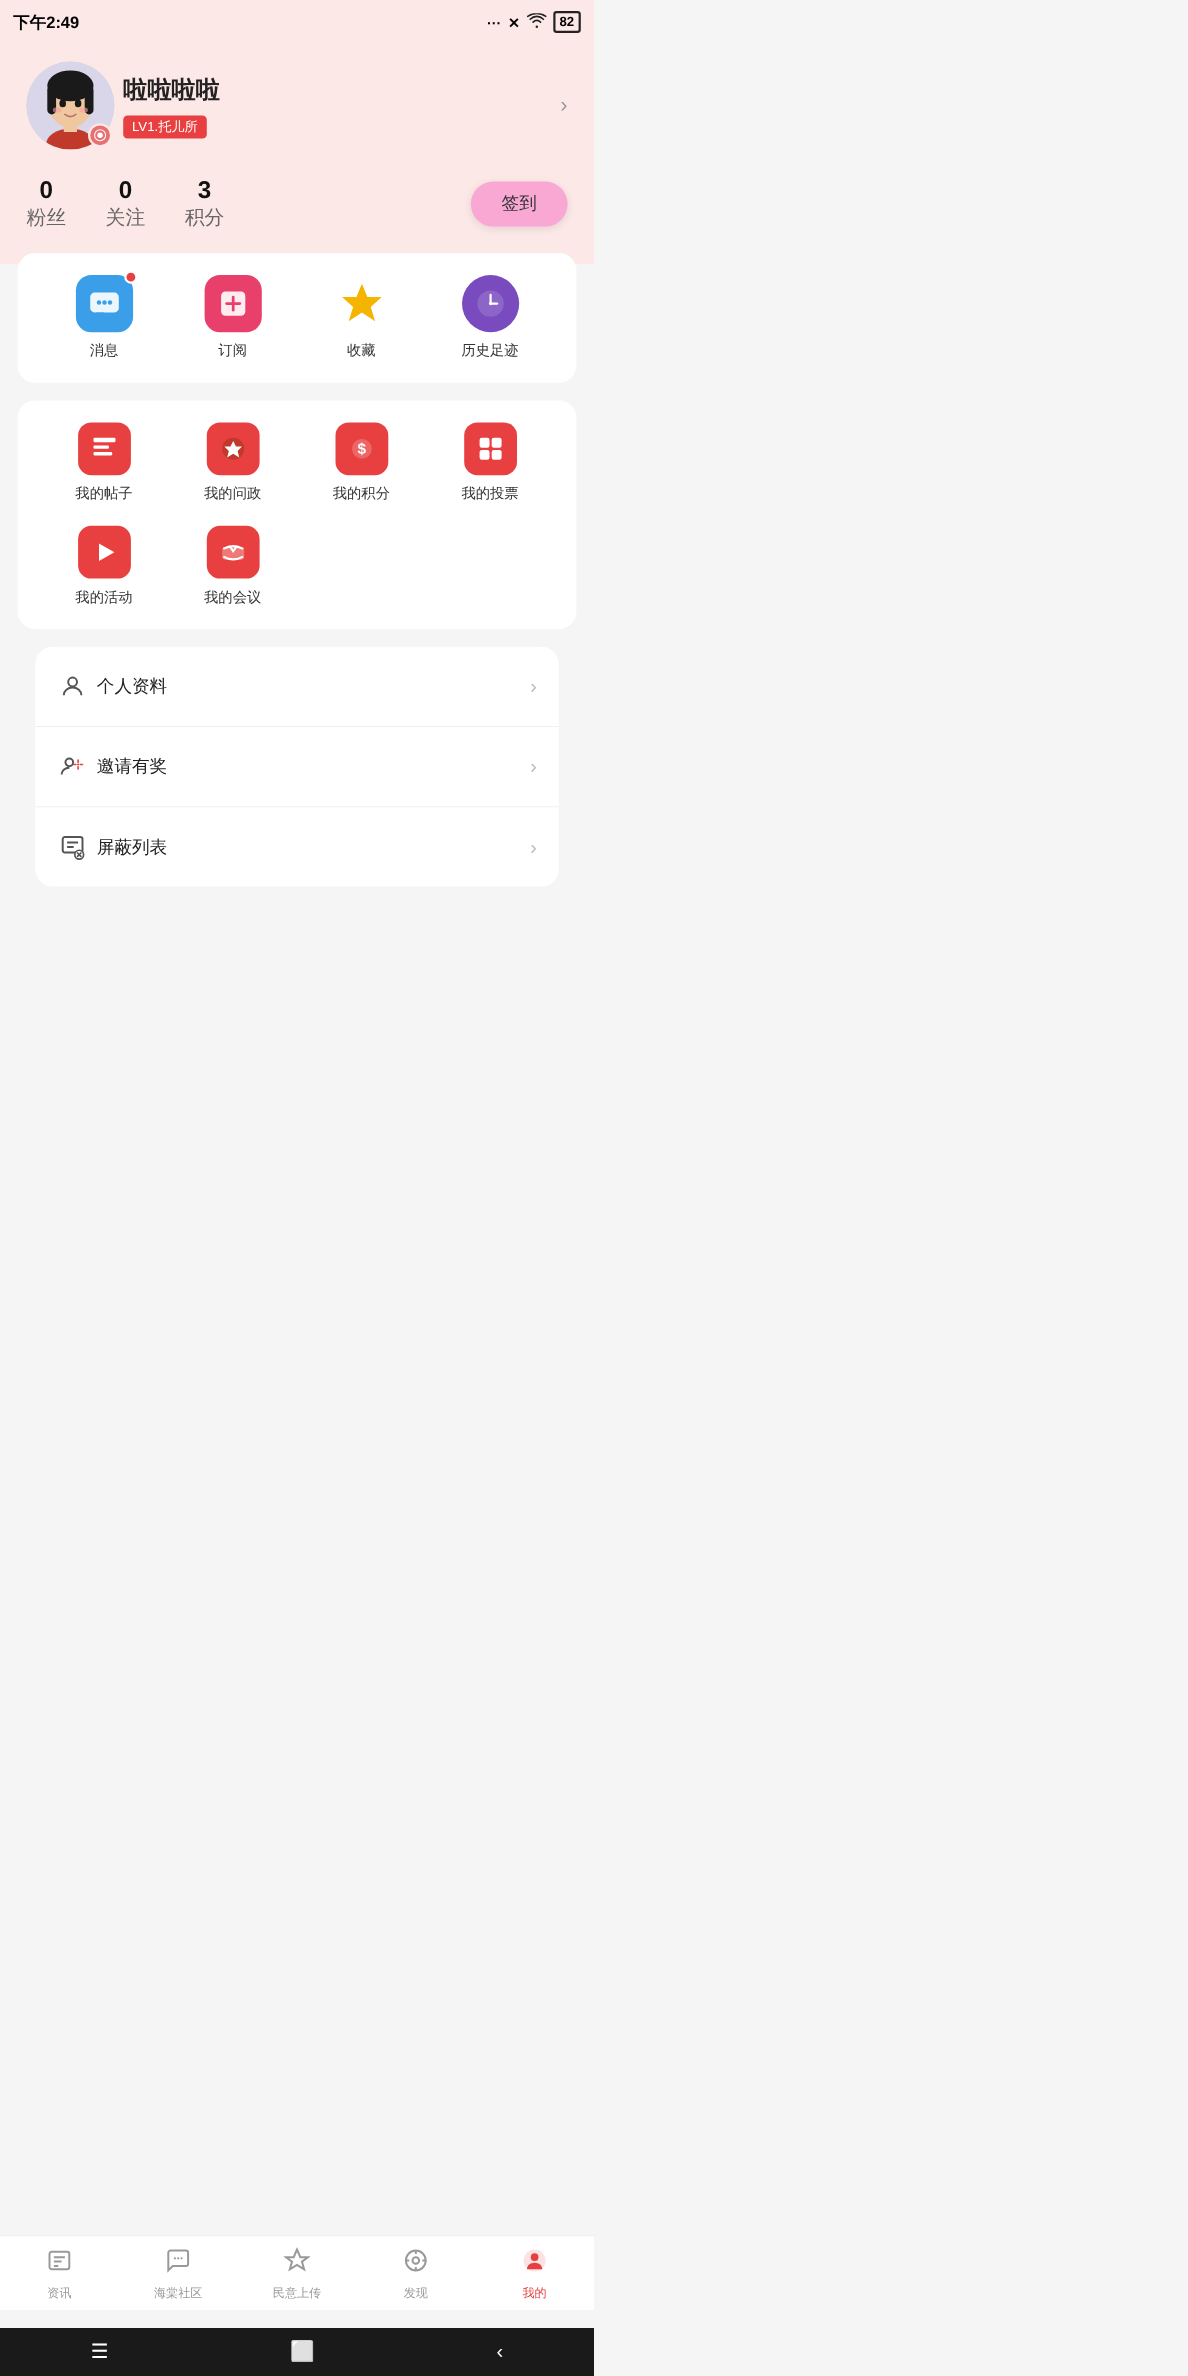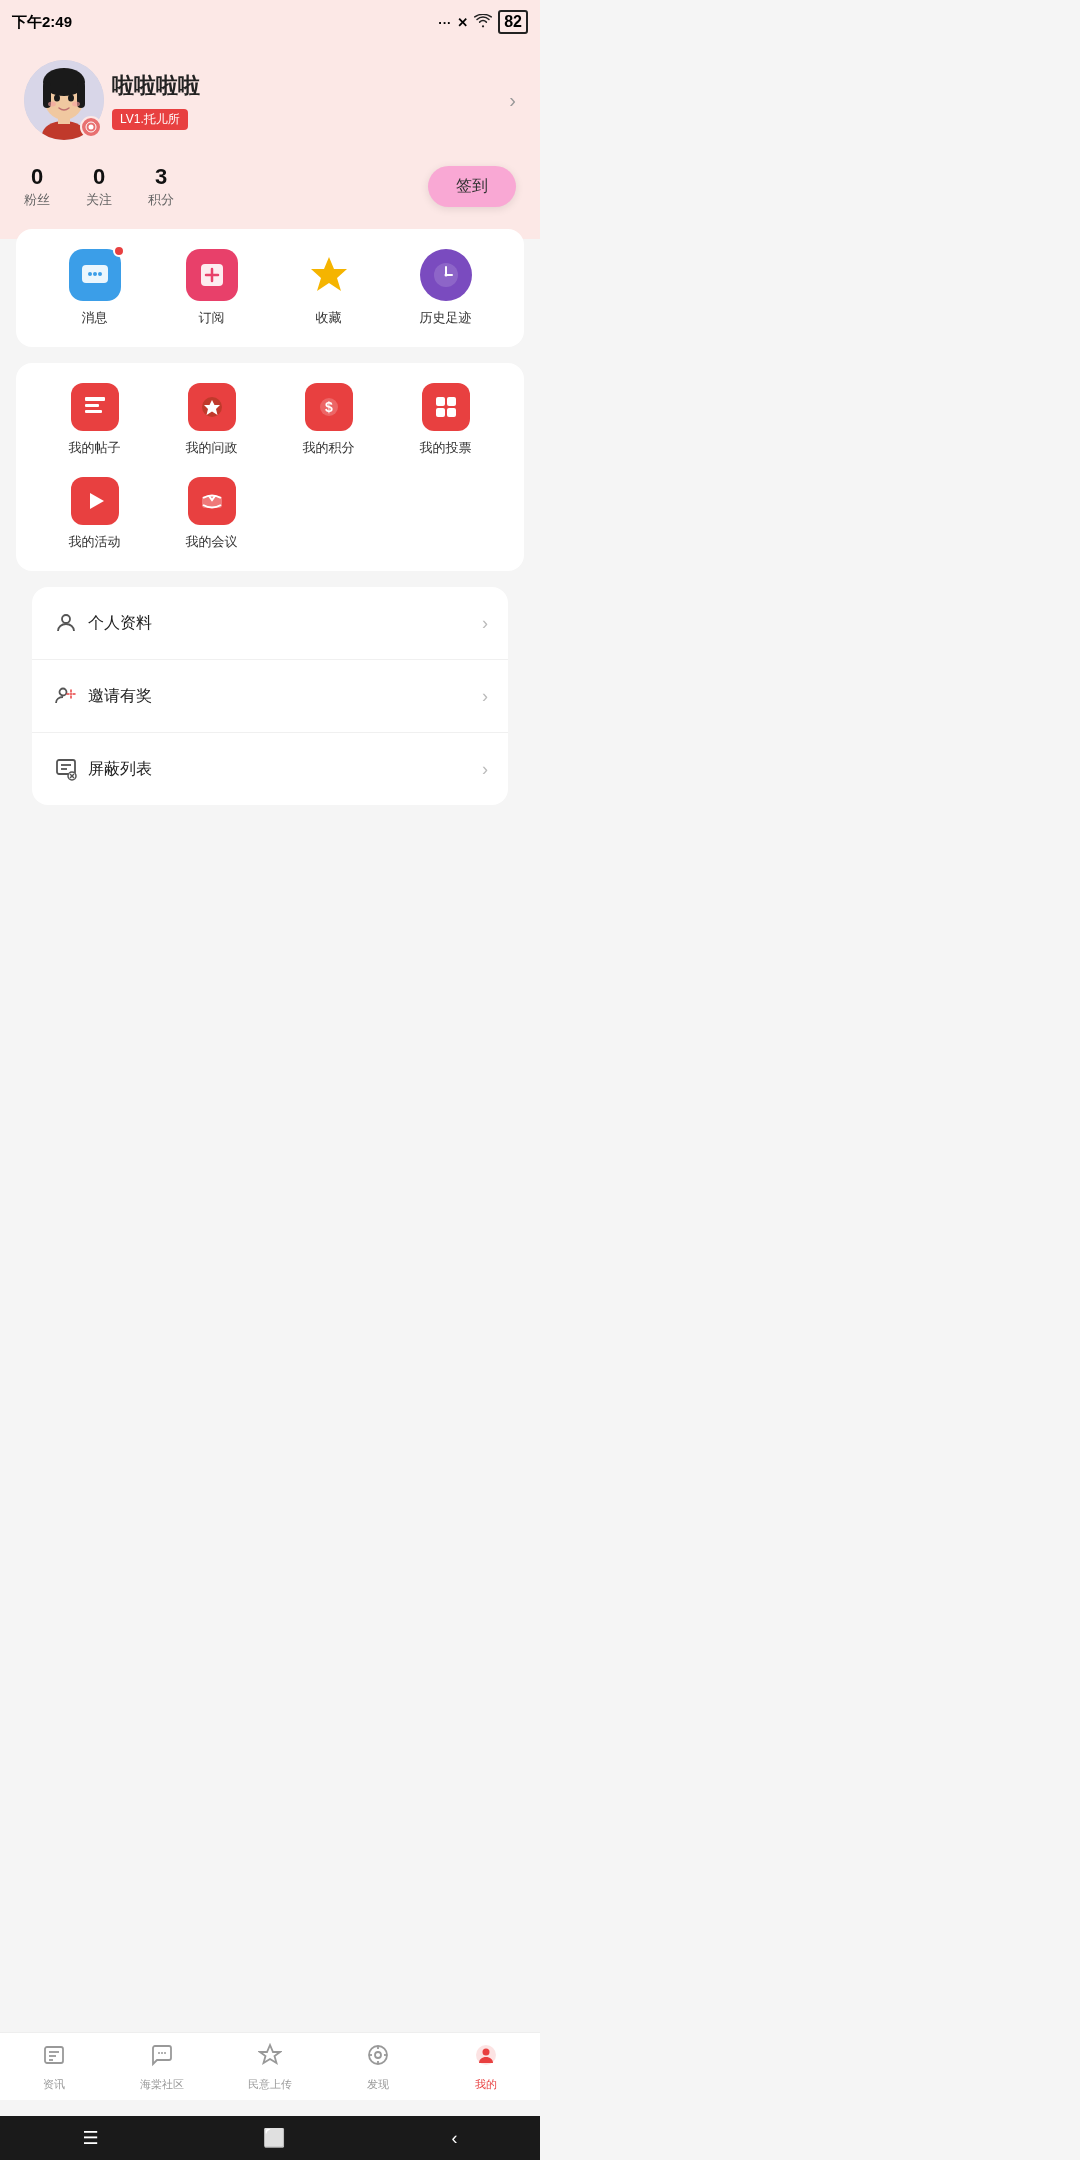--- a/index.html
+++ b/index.html
@@ -110,21 +110,21 @@
       text-align: center;
       margin-right: 36px;
     }
     .stat-number {
       font-size: 22px;
       font-weight: 700;
       color: #111;
       display: block;
     }
     .stat-label {
-      font-size: 13px;
+      font-size: 18px;
       color: #666;
       margin-top: 2px;
     }
     .checkin-btn {
       margin-left: auto;
       background: #f9a8d4;
       border: none;
       border-radius: 24px;
       padding: 10px 28px;
       font-size: 16px;
@@ -314,21 +314,21 @@
     <span>···</span>
     <span>✕</span>
     <span>
       <svg width="18" height="14" viewBox="0 0 24 18" fill="none">
         <path d="M12 14.5a1.5 1.5 0 1 1 0 3 1.5 1.5 0 0 1 0-3z" fill="#222"></path>
         <path d="M7.5 10.5C8.9 9.1 10.35 8.4 12 8.4s3.1.7 4.5 2.1" stroke="#222" stroke-width="2" fill="none" stroke-linecap="round"></path>
         <path d="M4 7C6.3 4.7 9 3.5 12 3.5s5.7 1.2 8 3.5" stroke="#222" stroke-width="2" fill="none" stroke-linecap="round"></path>
         <path d="M1 3.5C4.2 1.3 7.95 0 12 0s7.8 1.3 11 3.5" stroke="#222" stroke-width="2" fill="none" stroke-linecap="round"></path>
       </svg>
     </span>
-    <span style="border:2px solid #222; border-radius:3px; padding:1px 4px; font-size:16px; font-weight:600;">
+    <span style="border:2px solid #222; border-radius:3px; padding:1px 4px; font-size:12px; font-weight:600;">
       <span>82</span>
     </span>
   </div>
 </div>
 
 <div class="profile-header">
   <div class="profile-top">
     <div class="avatar-wrapper">
       <div class="avatar-circle">
 

